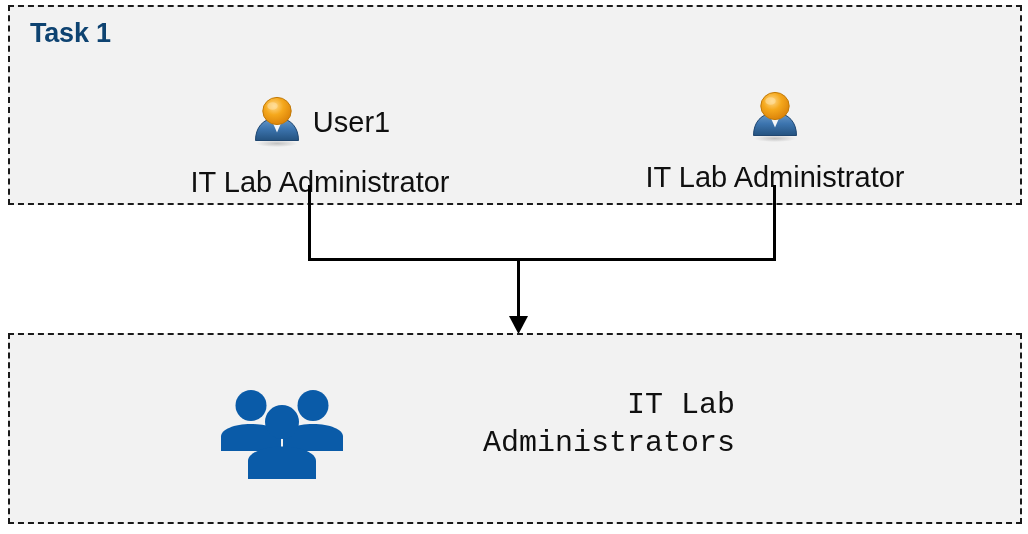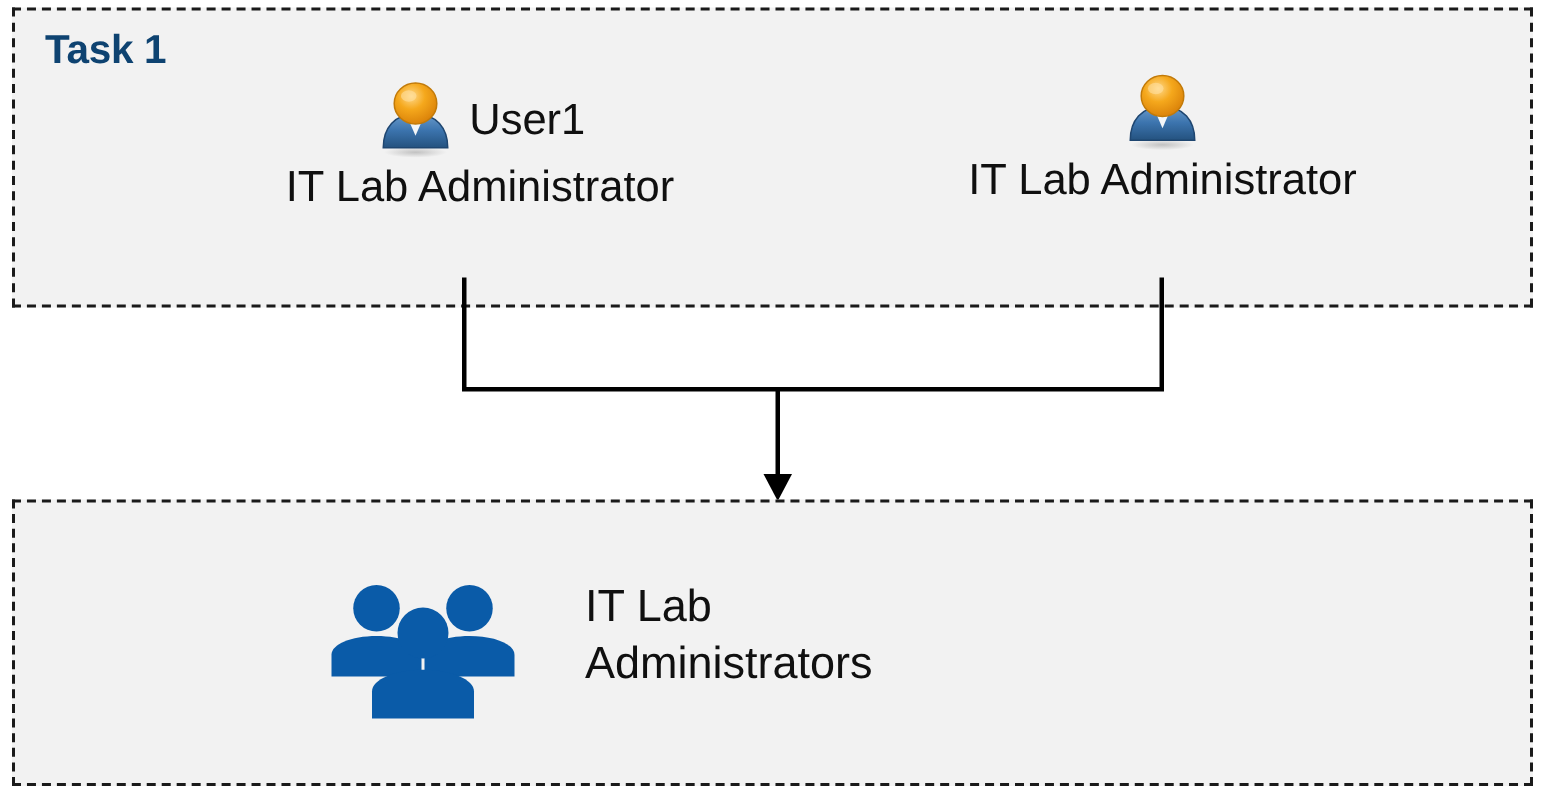--- a/index.html
+++ b/index.html
@@ -58,56 +58,58 @@
   }
   #person-user1  { left: 120px; top: 52px; width: 400px; }
   #person-guest  { left: 560px; top: 47px; width: 430px; }
 
   .person-row {
     display: flex;
     align-items: center;
     justify-content: center;
     gap: 9px;
     height: 56px;
+    margin-top: 42px;
   }
   .person-name {
     font-size: 29px;
     color: #101010;
     white-space: nowrap;
     line-height: 1;
   }
   .person-role {
     font-size: 29px;
     color: #101010;
     white-space: nowrap;
     line-height: 1.05;
-    margin-top: 2px;
+    margin-top: 17px;
   }
 
   .user-icon { width: 54px; height: 52px; flex: 0 0 auto; display: block; }
 
   
   #group-icon-wrap {
     position: absolute;
     left: 212px;
     top: 388px;
     width: 140px;
     height: 92px;
   }
   .group-icon { width: 140px; height: 92px; display: block; }
 
   #group-label {
     position: absolute;
     left: 390px;
     top: 386px;
     width: 345px;
-    text-align: left;
+    text-align: right;
     font-size: 30px;
     color: #101010;
     line-height: 1.28;
+    font-family: Liberation Mono, monospace;
   }
   #group-label .gl-line { display: block; white-space: nowrap; }
 
   
   #connectors {
     position: absolute;
     left: 0;
     top: 0;
     width: 1028px;
     height: 534px;

